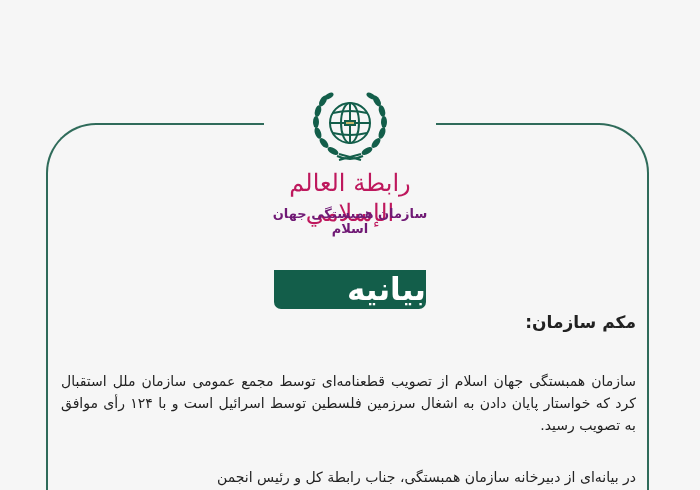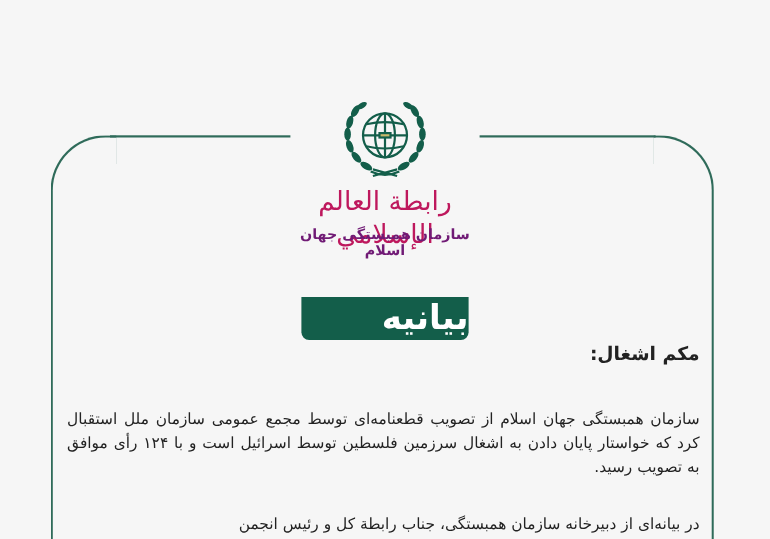--- a/index.html
+++ b/index.html
@@ -97,15 +97,15 @@
       <ellipse cx="62" cy="10" rx="2.5" ry="5" transform="rotate(-60 62 10)"></ellipse>
     </g>
     <path d="M28 70 Q41 76 54 70 M30 74 L52 68 M30 68 L52 74" stroke="#135e4a" stroke-width="2" fill="none"></path>
   </svg>
 </div>
 
 <div class="org-title-ar">رابطة العالم الإسلامي</div>
 <div class="org-title-fa">سازمان همبستگی جهان اسلام</div>
 <div class="badge">بیانیه</div>
 
-<div class="salutation">مکم اشغال:</div>
+<div class="salutation">مکم سازمان:</div>
 <div class="para p1">سازمان همبستگی جهان اسلام از تصویب قطعنامه‌ای توسط مجمع عمومی سازمان ملل استقبال کرد که خواستار پایان دادن به اشغال سرزمین فلسطین توسط اسرائیل است و با ۱۲۴ رأی موافق به تصویب رسید.</div>
 <div class="para p2">در بیانه‌ای از دبیرخانه سازمان همبستگی، جناب رابطة کل و رئیس انجمن</div>
 
 </body></html>

